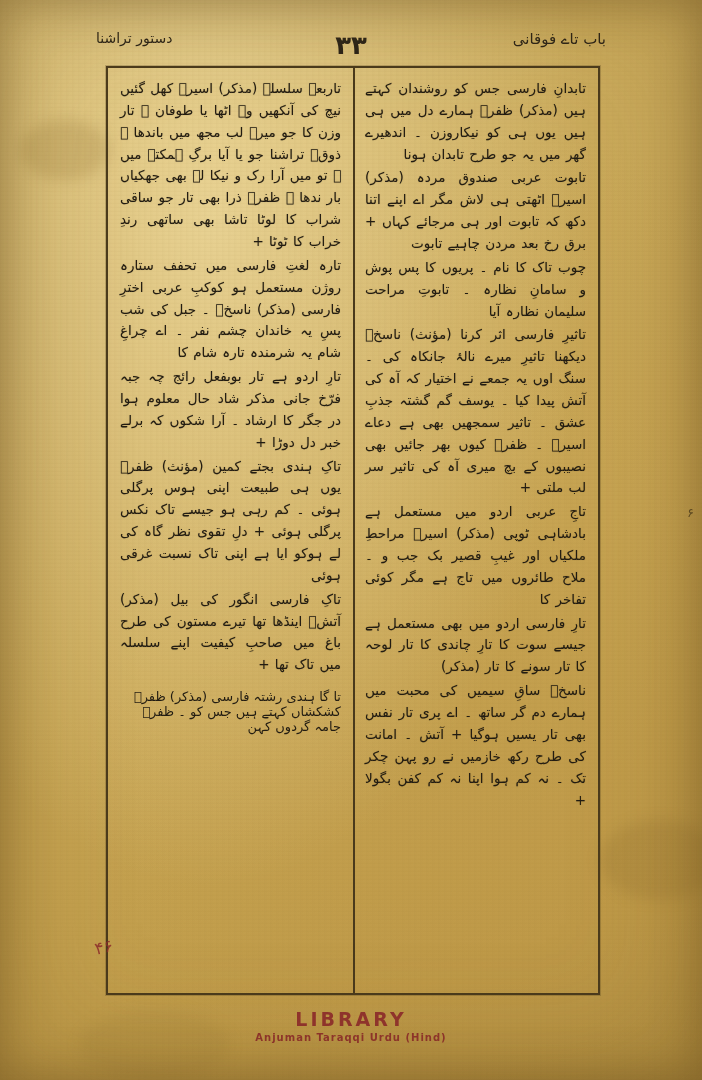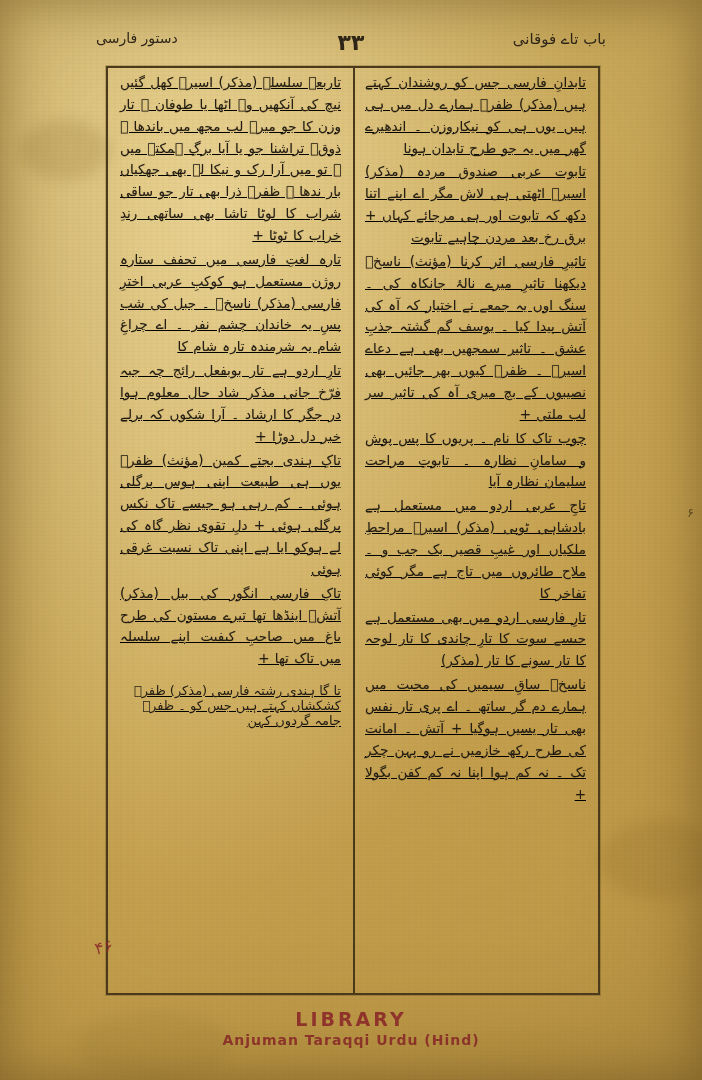--- a/index.html
+++ b/index.html
@@ -57,21 +57,21 @@
     direction: rtl;
   }
   .hdr-right, .hdr-left, .hdr-center {
     position: absolute;
     top: 0;
     white-space: nowrap;
     font-family: "DejaVu Sans", sans-serif;
   }
   .hdr-right { right: 0; font-size: 15px; }
   .hdr-left  { left: 0;  font-size: 14px; }
-  .hdr-center{ left: 50%; transform: translateX(-50%); font-size: 22px; font-weight: bold; }
+  .hdr-center{ left: 50%; transform: translateX(-50%); font-size: 26px; font-weight: bold; }
 
   
   #frame {
     position: absolute;
     top: 66px;
     left: 106px;
     width: 490px;
     height: 925px;
     border: 2px solid #4a3a1c;
     box-shadow: 0 0 0 1px rgba(70,55,25,0.25);
@@ -85,23 +85,22 @@
     width: 0;
     border-left: 2px solid #4a3a1c;
   }
 
   .col {
     position: absolute;
     top: 0;
     bottom: 0;
     width: 50%;
     box-sizing: border-box;
-    padding: 4px 12px 8px 12px;
+    padding: 10px 12px 8px 12px;
     overflow: hidden;
-    text-decoration: underline;
   }
   .col-right { right: 0; }
   .col-left  { left: 0; }
 
   .entry {
     direction: rtl;
     text-align: justify;
     color: #221c12;
     font-family: "DejaVu Sans", sans-serif;
     font-size: 13.5px;
@@ -131,21 +130,21 @@
     font-family: "DejaVu Sans", sans-serif;
     line-height: 1.25;
     opacity: 0.92;
   }
   #stamp .line1 {
     font-size: 19px;
     letter-spacing: 3px;
     font-weight: bold;
   }
   #stamp .line2 {
-    font-size: 14px;
+    font-size: 10px;
     letter-spacing: 1px;
     font-weight: bold;
   }
 
   
   #red-mark {
     position: absolute;
     left: 96px;
     top: 938px;
     width: 26px;
@@ -181,33 +180,33 @@
 <div id="page">
   <div id="grain"></div>
 
   <div class="blotch" style="width:90px;height:60px;top:120px;left:20px;background:rgba(120,90,30,0.18);"></div>
   <div class="blotch" style="width:120px;height:80px;top:820px;left:600px;background:rgba(120,90,30,0.16);"></div>
   <div class="blotch" style="width:150px;height:70px;top:1010px;left:80px;background:rgba(140,110,50,0.14);"></div>
 
   <div class="header">
     <div class="hdr-right">باب تاے فوقانی</div>
     <div class="hdr-center">۳۳</div>
-    <div class="hdr-left">دستور فارسی</div>
+    <div class="hdr-left">دستور تراشنا</div>
   </div>
 
   <div id="margin-note">۶</div>
 
   <div id="frame">
     <div id="midrule"></div>
 
     <div class="col col-right">
       <p class="entry">تابدانِ فارسی جس کو روشندان کہتے ہیں (مذکر) ظفرؔ ہمارے دل میں ہی ہیں یوں ہی کو نیکاروزن ۔ اندھیرے گھر میں یہ جو طرح تابدان ہونا</p>
       <p class="entry">تابوت عربی صندوق مردہ (مذکر) اسیرؔ اٹھتی ہی لاش مگر اے اپنے اتنا دکھ کہ تابوت اور ہی مرجائے کہاں + برق رخ بعد مردن چاہیے تابوت</p>
+      <p class="entry">چوب تاک کا نام ۔ پریوں کا پس پوش و سامانِ نظارہ ۔ تابوتِ مراحت سلیمان نظارہ آیا</p>
       <p class="entry">تاثیرِ فارسی اثر کرنا (مؤنث) ناسخؔ دیکھنا تاثیرِ میرے نالۂ جانکاہ کی ۔ سنگ اوں یہ جمعے نے اختیار کہ آہ کی آتش پیدا کیا ۔ یوسف گم گشتہ جذبِ عشق ۔ تاثیر سمجھیں بھی ہے دعاے اسیرؔ ۔ ظفرؔ کیوں بھر جائیں بھی نصیبوں کے بچ میری آہ کی تاثیر سر لب ملتی +</p>
-      <p class="entry">چوب تاک کا نام ۔ پریوں کا پس پوش و سامانِ نظارہ ۔ تابوتِ مراحت سلیمان نظارہ آیا</p>
       <p class="entry">تاجِ عربی اردو میں مستعمل ہے بادشاہی ٹوپی (مذکر) اسیرؔ مراحطِ ملکیاں اور غیبِ قصیر بک جب و ۔ ملاح طائروں میں تاج ہے مگر کوئی تفاخر کا</p>
       <p class="entry">تارِ فارسی اردو میں بھی مستعمل ہے جیسے سوت کا تارِ چاندی کا تار لوحہ کا تار سونے کا تار (مذکر)</p>
       <p class="entry">ناسخؔ ساقِ سیمیں کی محبت میں ہمارے دم گر ساتھ ۔ اے پری تار نفس بھی تار یسیں ہوگیا + آتش ۔ امانت کی طرح رکھ خازمیں نے رو پہن چکر تک ۔ نہ کم ہوا اپنا نہ کم کفن بگولا +</p>
     </div>
 
     <div class="col col-left">
       <p class="entry">تاربعے سلسلہ (مذکر) اسیرؔ کھل گئیں نیچ کی آنکھیں وہ اٹھا یا طوفان ۔ تار وزن کا جو میرے لب مجھ میں باندھا ۔ ذوقؔ تراشنا جو یا آیا برگِ ہمکتہ میں ۔ تو میں آرا رک و نیکا لے بھی جھکیاں بار ندھا ۔ ظفرؔ ذرا بھی تار جو ساقی شراب کا لوٹا تاشا بھی ساتھی رندِ خراب کا ٹوٹا +</p>
       <p class="entry">تارہ لغتِ فارسی میں تحفف ستارہ روژن مستعمل ہو کوکبِ عربی اخترِ فارسی (مذکر) ناسخؔ ۔ جبل کی شب پسِ یہ خاندان چشم نفر ۔ اے چراغِ شام یہ شرمندہ تارہ شام کا</p>
       <p class="entry">تارِ اردو ہے تار بوبفعل رائج چہ جبہ فرّخ جانی مذکر شاد حال معلوم ہوا در جگر کا ارشاد ۔ آرا شکوں کہ برلے خبر دل دوڑا +</p>
       <p class="entry">تاکِ ہندی بجتے کمین (مؤنث) ظفرؔ یوں ہی طبیعت اپنی ہوس پرگلی ہوئی ۔ کم رہی ہو جیسے تاک نکس پرگلی ہوئی + دلِ تقوی نظر گاہ کی لے ہوکو ایا ہے اپنی تاک نسبت غرقی ہوئی</p>

